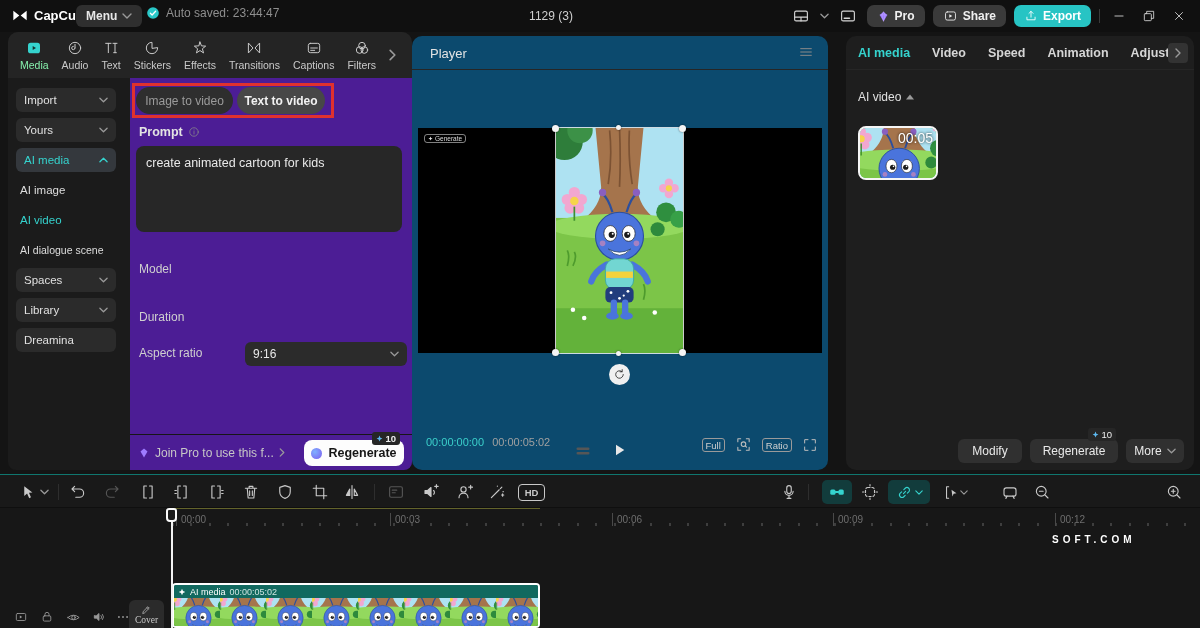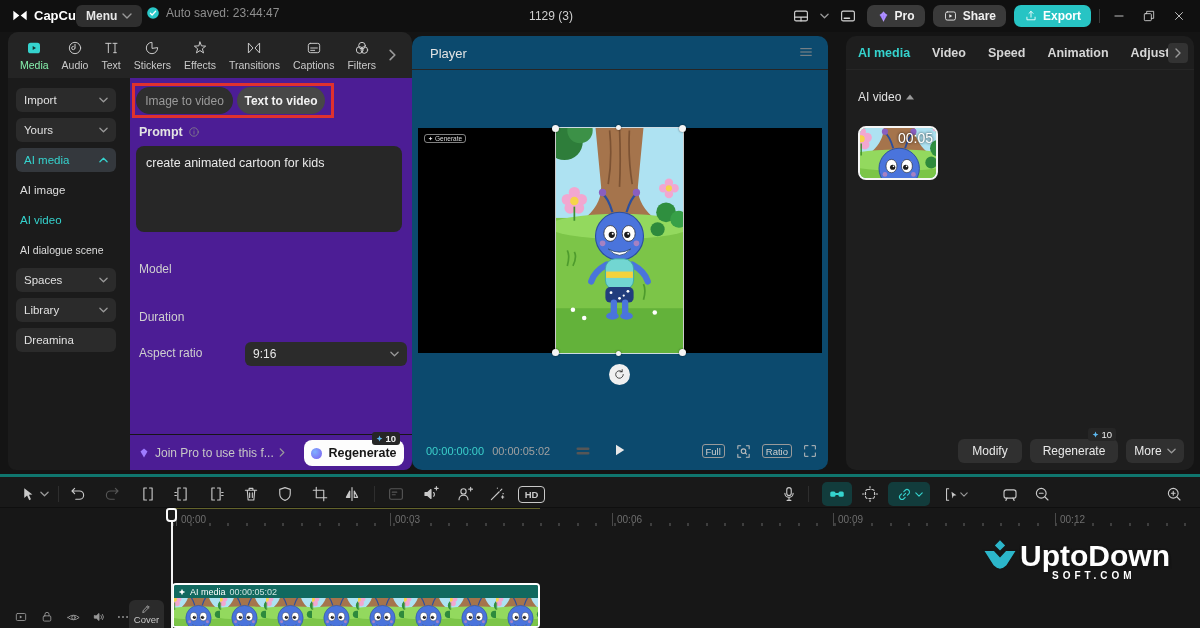--- a/index.html
+++ b/index.html
@@ -62,57 +62,57 @@
   
   .player-panel { position:absolute; left:412px; top:36px; width:416px; height:434px; background:#0c4a6e; border-radius:10px; }
   .pp-header { position:absolute; left:0; top:0; width:100%; height:34px; border-bottom:1px solid #262626; }
   .pp-title { position:absolute; left:18px; top:10px; font-size:13px; color:#e3e3e3; }
   .pp-burger { position:absolute; right:14px; top:8px; color:#8a8a8a; }
   .stage { position:absolute; left:6px; top:92px; width:404px; height:225px; background:#000; }
   .stage-wm { position:absolute; left:6px; top:6px; border:1px solid rgba(255,255,255,.5); border-radius:3px; padding:0 3px; font-size:6.5px; color:#ddd; display:flex; align-items:center; gap:2px; }
   .video { position:absolute; left:138px; top:0; width:127px; height:225px; outline:1px solid rgba(255,255,255,.8); }
   .hdl { position:absolute; width:7px; height:7px; background:#f5f5f5; border-radius:50%; box-shadow:0 0 2px rgba(0,0,0,.6); z-index:3; }
   .rotate-btn { position:absolute; left:197px; top:328px; width:21px; height:21px; border-radius:50%; background:#f0f0f0; color:#222; display:flex; align-items:center; justify-content:center; }
-  .pp-controls { position:absolute; left:0; bottom:4px; width:100%; height:30px; display:flex; align-items:center; }
+  .pp-controls { position:absolute; left:0; bottom:4px; width:100%; height:30px; display:flex; }
   .tc { font-size:11px; }
   .tc.cur { color:#3bd0cb; margin-left:14px; }
   .tc.tot { color:#a0a0a0; margin-left:8px; }
   .pp-right { position:absolute; right:10px; display:flex; align-items:center; gap:10px; color:#bdbdbd; }
   .mini-tag { border:1px solid #9a9a9a; border-radius:3px; font-size:9.5px; padding:0 3px; height:14px; line-height:13px; color:#cfcfcf; }
 
   
   .right-panel { position:absolute; left:846px; top:36px; width:348px; height:434px; background:#1e1e1e; border-radius:10px; }
   .rp-tabs { position:absolute; left:0; top:0; width:100%; height:34px; border-bottom:1px solid #262626; display:flex; align-items:center; gap:22px; padding-left:12px; font-size:12.5px; color:#d6d6d6; }
   .rp-tab { cursor:pointer;font-weight:bold; }
   .rp-tab.active { color:#35d3ce; font-weight:bold; }
   .rp-more { position:absolute; right:6px; top:7px; width:20px; height:20px; background:#333; border-radius:4px; display:flex; align-items:center; justify-content:center; color:#cfcfcf; }
   .rp-section { position:absolute; left:12px; top:54px; display:flex; align-items:center; gap:5px; font-size:12px; color:#e0e0e0; cursor:pointer; }
   .thumb { position:absolute; left:12px; top:90px; width:80px; height:54px; border:2px solid #f5f5f5; border-radius:8px; overflow:hidden; cursor:pointer; background:#2c6; }
   .thumb-dur { position:absolute; right:3px; top:2px; font-size:14px; color:#fff; text-shadow:0 0 3px rgba(0,0,0,.9); z-index:2; }
   .rp-bottom { position:absolute; right:10px; bottom:7px; display:flex; gap:8px; }
   .rbtn { position:relative; height:24px; background:#303030; border-radius:6px; display:flex; align-items:center; justify-content:center; gap:5px; font-size:12px; color:#e9e9e9; }
 
   
-  .toolbar { position:absolute; left:0; top:474px; width:1200px; height:34px; background:#191919; border-top:3px solid #0f766e; border-bottom:1px solid #0f0f0f; }
+  .toolbar { position:absolute; left:0; top:474px; width:1200px; height:34px; background:#191919; border-top:1px solid #0f766e; border-bottom:1px solid #0f0f0f; }
   .tb { position:absolute; top:7px; width:20px; height:20px; display:flex; align-items:center; justify-content:center; color:#c9c9c9; }
   .tb.dim { color:#565656; }
   .tsep { position:absolute; top:9px; width:1px; height:16px; background:#2e2e2e; }
   .tgl-box { position:absolute; top:5px; height:24px; background:#123c3c; border-radius:5px; display:flex; align-items:center; justify-content:center; gap:2px; color:#35d3ce; }
   .hd-tag { position:absolute; left:518px; top:9px; width:27px; height:17px; border:1.5px solid #c9c9c9; border-radius:4px; color:#c9c9c9; font-size:9.5px; font-weight:bold; text-align:center; line-height:14px; }
 
   
   .timeline { position:absolute; left:0; top:508px; width:1200px; height:120px; background:#171717; overflow:hidden; }
   .yellow-line { position:absolute; left:172px; top:0; width:368px; height:1px; background:#63632b; }
   .ticks { position:absolute; left:172px; right:0; top:15px; height:3px; background:repeating-linear-gradient(to right,#3e3e3e 0 2px,transparent 2px 18.4px); }
   .rlabel { position:absolute; top:5px; font-size:10px; color:#6e6e6e; border-left:1px solid #4a4a4a; padding-left:4px; height:13px; line-height:13px; }
   .ph-line { position:absolute; left:171px; top:0; width:2px; height:120px; background:#f2f2f2; z-index:7; }
   .ph-handle { position:absolute; left:166px; top:0; width:11px; height:14px; background:#1a1a1a; border:2px solid #fafafa; border-radius:3px 3px 4px 4px; z-index:8; }
   .gut { position:absolute; top:100px; width:18px; height:18px; display:flex; align-items:center; justify-content:center; color:#989898; }
   .cover-btn { position:absolute; left:129px; top:92px; width:35px; height:28px; background:#2b2b2b; border-radius:6px 6px 0 0; display:flex; flex-direction:column; align-items:center; justify-content:center; color:#c9c9c9; }
-  .cover-btn .cv-label { font-size:9.5px; }
+  .cover-btn .cv-label { font-size:9.5px;font-family:Liberation Serif, serif; }
   .clip { position:absolute; left:172px; top:75px; width:368px; height:45px; border:2px solid #fff; border-radius:4px; overflow:hidden; z-index:5; background:#0f5a52; }
   .clip-head { height:13px; background:#11695f; display:flex; align-items:center; gap:4px; padding:0 4px; color:#fff; }
   .clip-head .cl { font-size:9px; }
   .clip-head .cd { font-size:9px; color:#cfe5e2; }
   .strip { display:flex; height:32px; background:#3a8a3a; }
   .strip svg { flex:0 0 46px; }
 
   
   .wmark { position:absolute; left:980px; top:538px; width:210px; height:64px; z-index:20; }
   .wm-row { display:flex; align-items:center; }
@@ -755,23 +755,16 @@
             <use href="#scene"></use>
           </svg>
         <svg viewBox="10 50 66 43" preserveAspectRatio="xMidYMid slice" width="46" height="32">
             <use href="#scene"></use>
           </svg>
       </div>
     </div>
   </div>
 
   <div class="wmark">
-    <div class="wm-row">
-      <svg width="40" height="36" viewBox="0 0 36 32">
-        <path d="M18 1 L23.5 6.5 L18 12 L12.5 6.5 Z" fill="#2cb6ca" stroke="#161616" stroke-width="1.2"></path>
-        <path d="M3 11 L13 11 L18 16.5 L23 11 L33 11 L24 25 Q18 31 12 25 Z" fill="#2cb6ca" stroke="#161616" stroke-width="1.2"></path>
-      </svg>
-      <span class="wm-title">UptoDown</span>
-    </div>
     <div class="wm-sub">SOFT.COM</div>
   </div>
 
 </div>
 
 </body></html>

